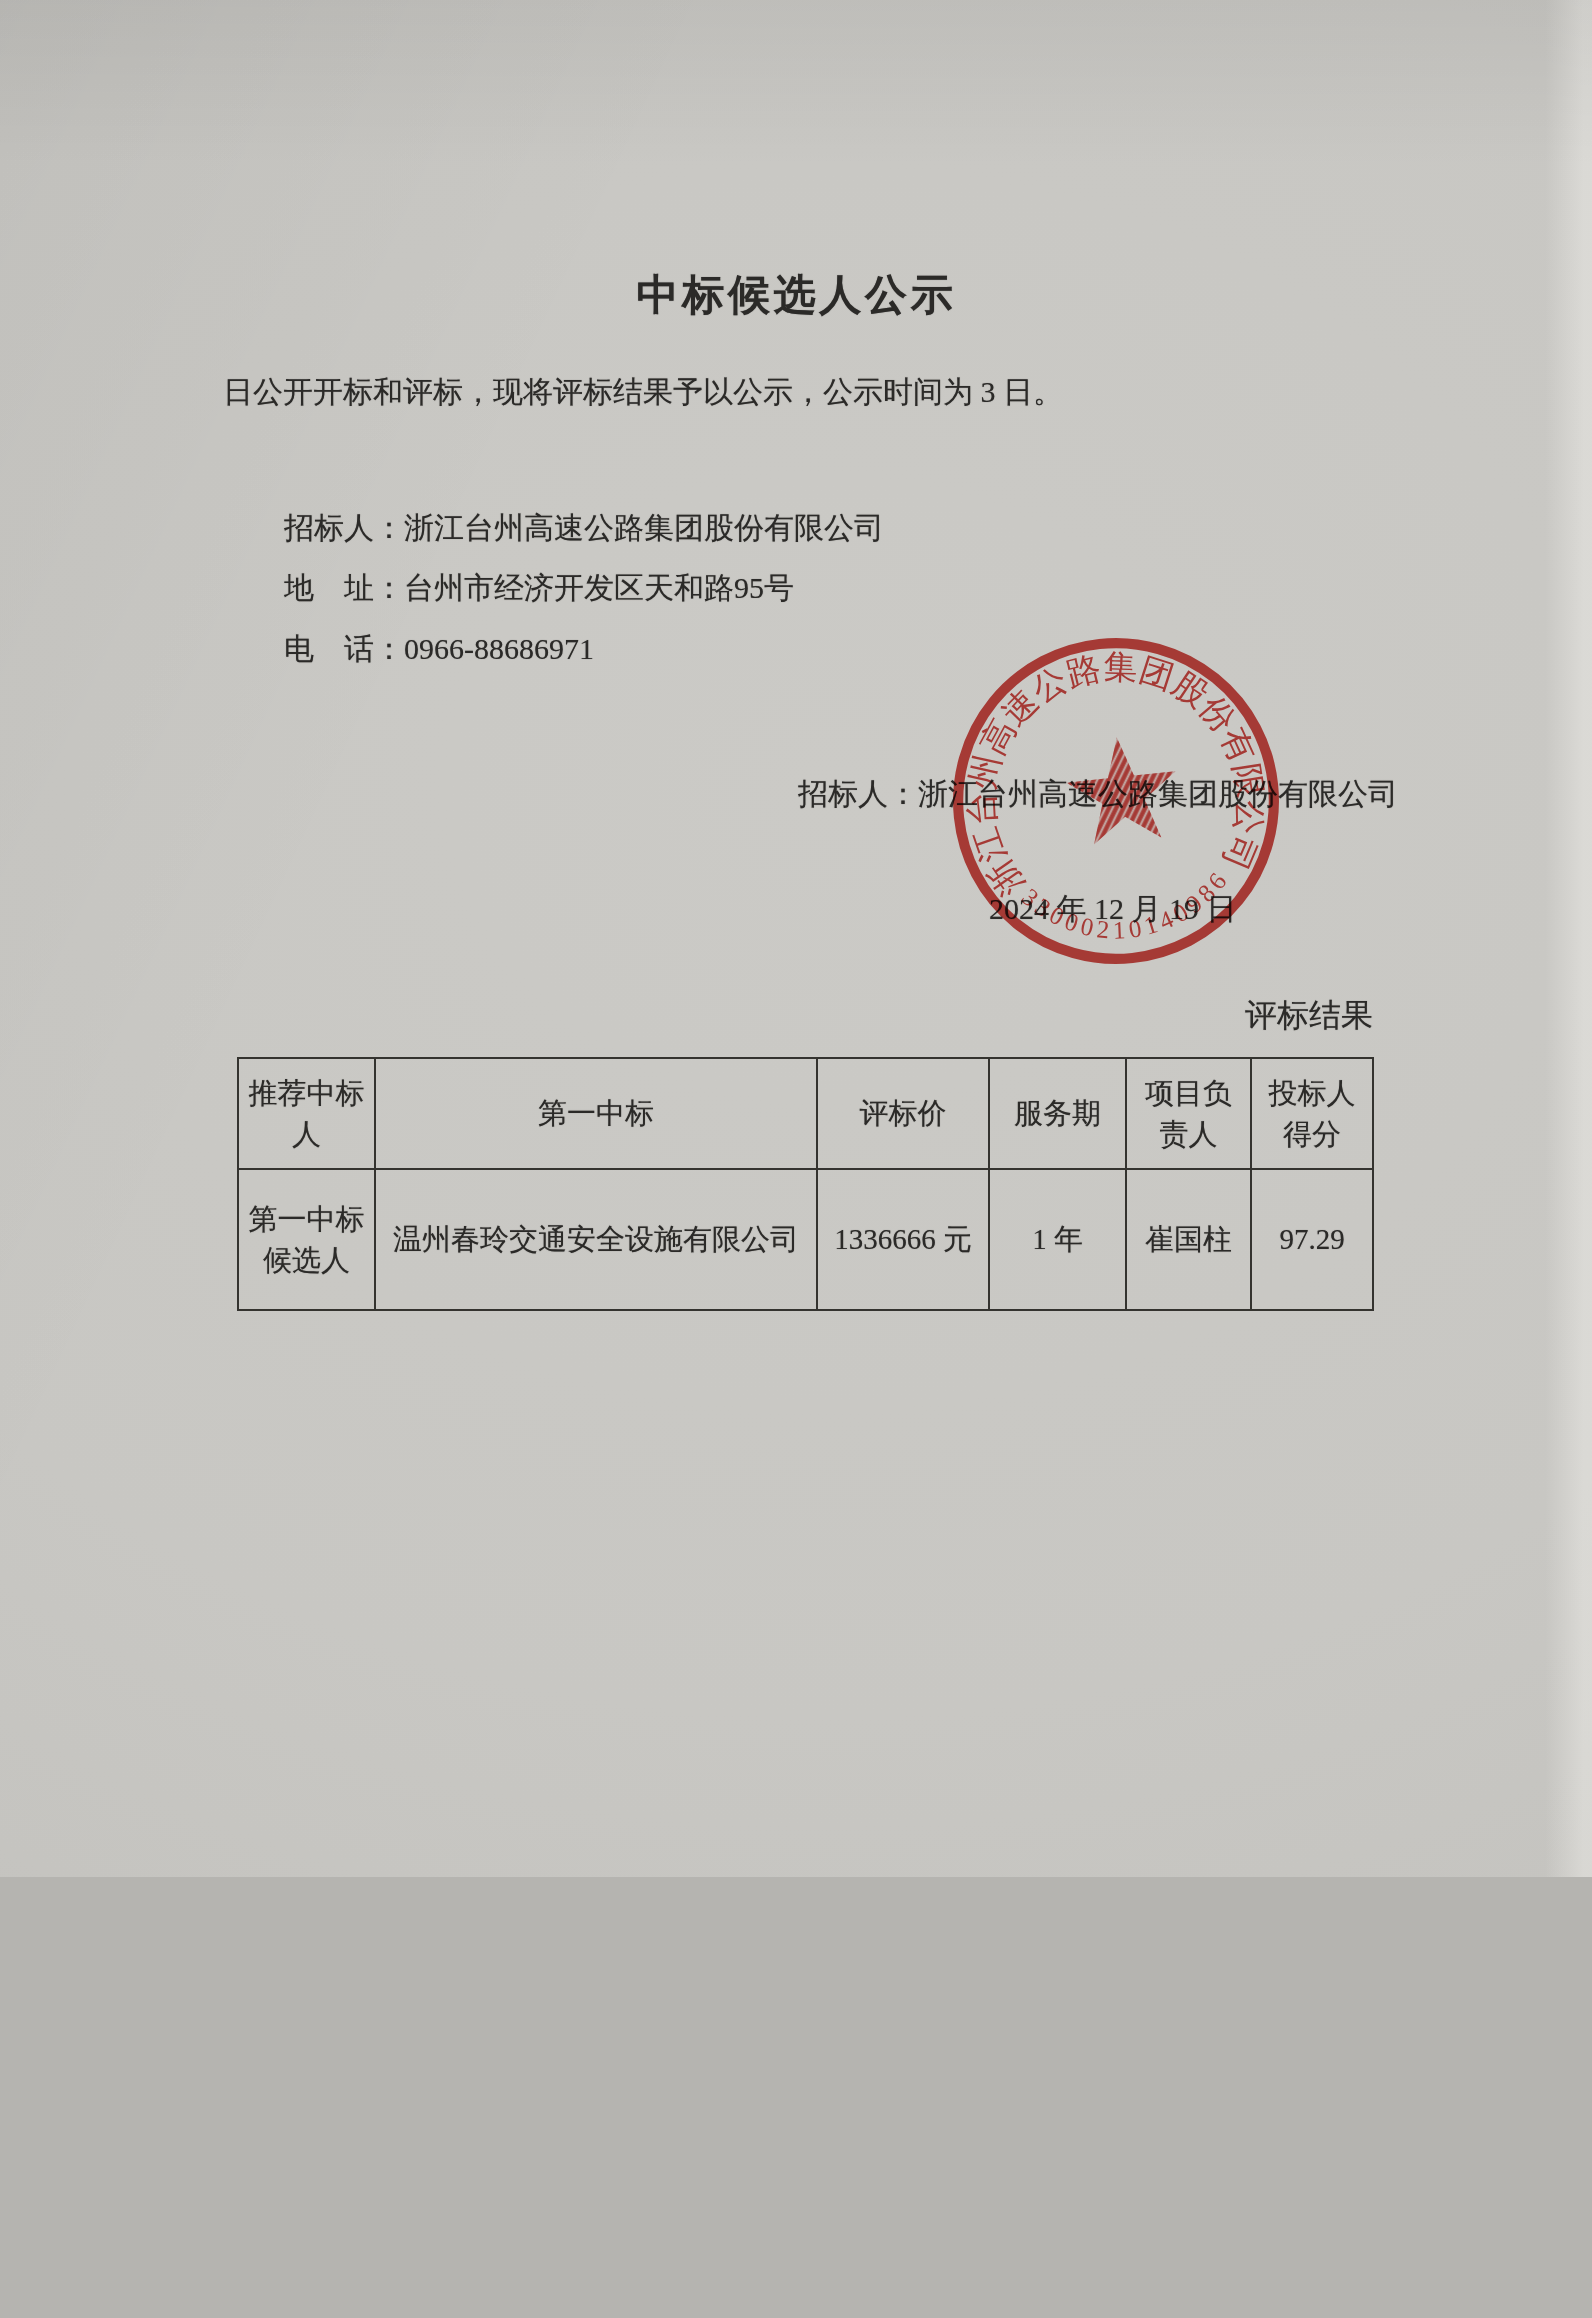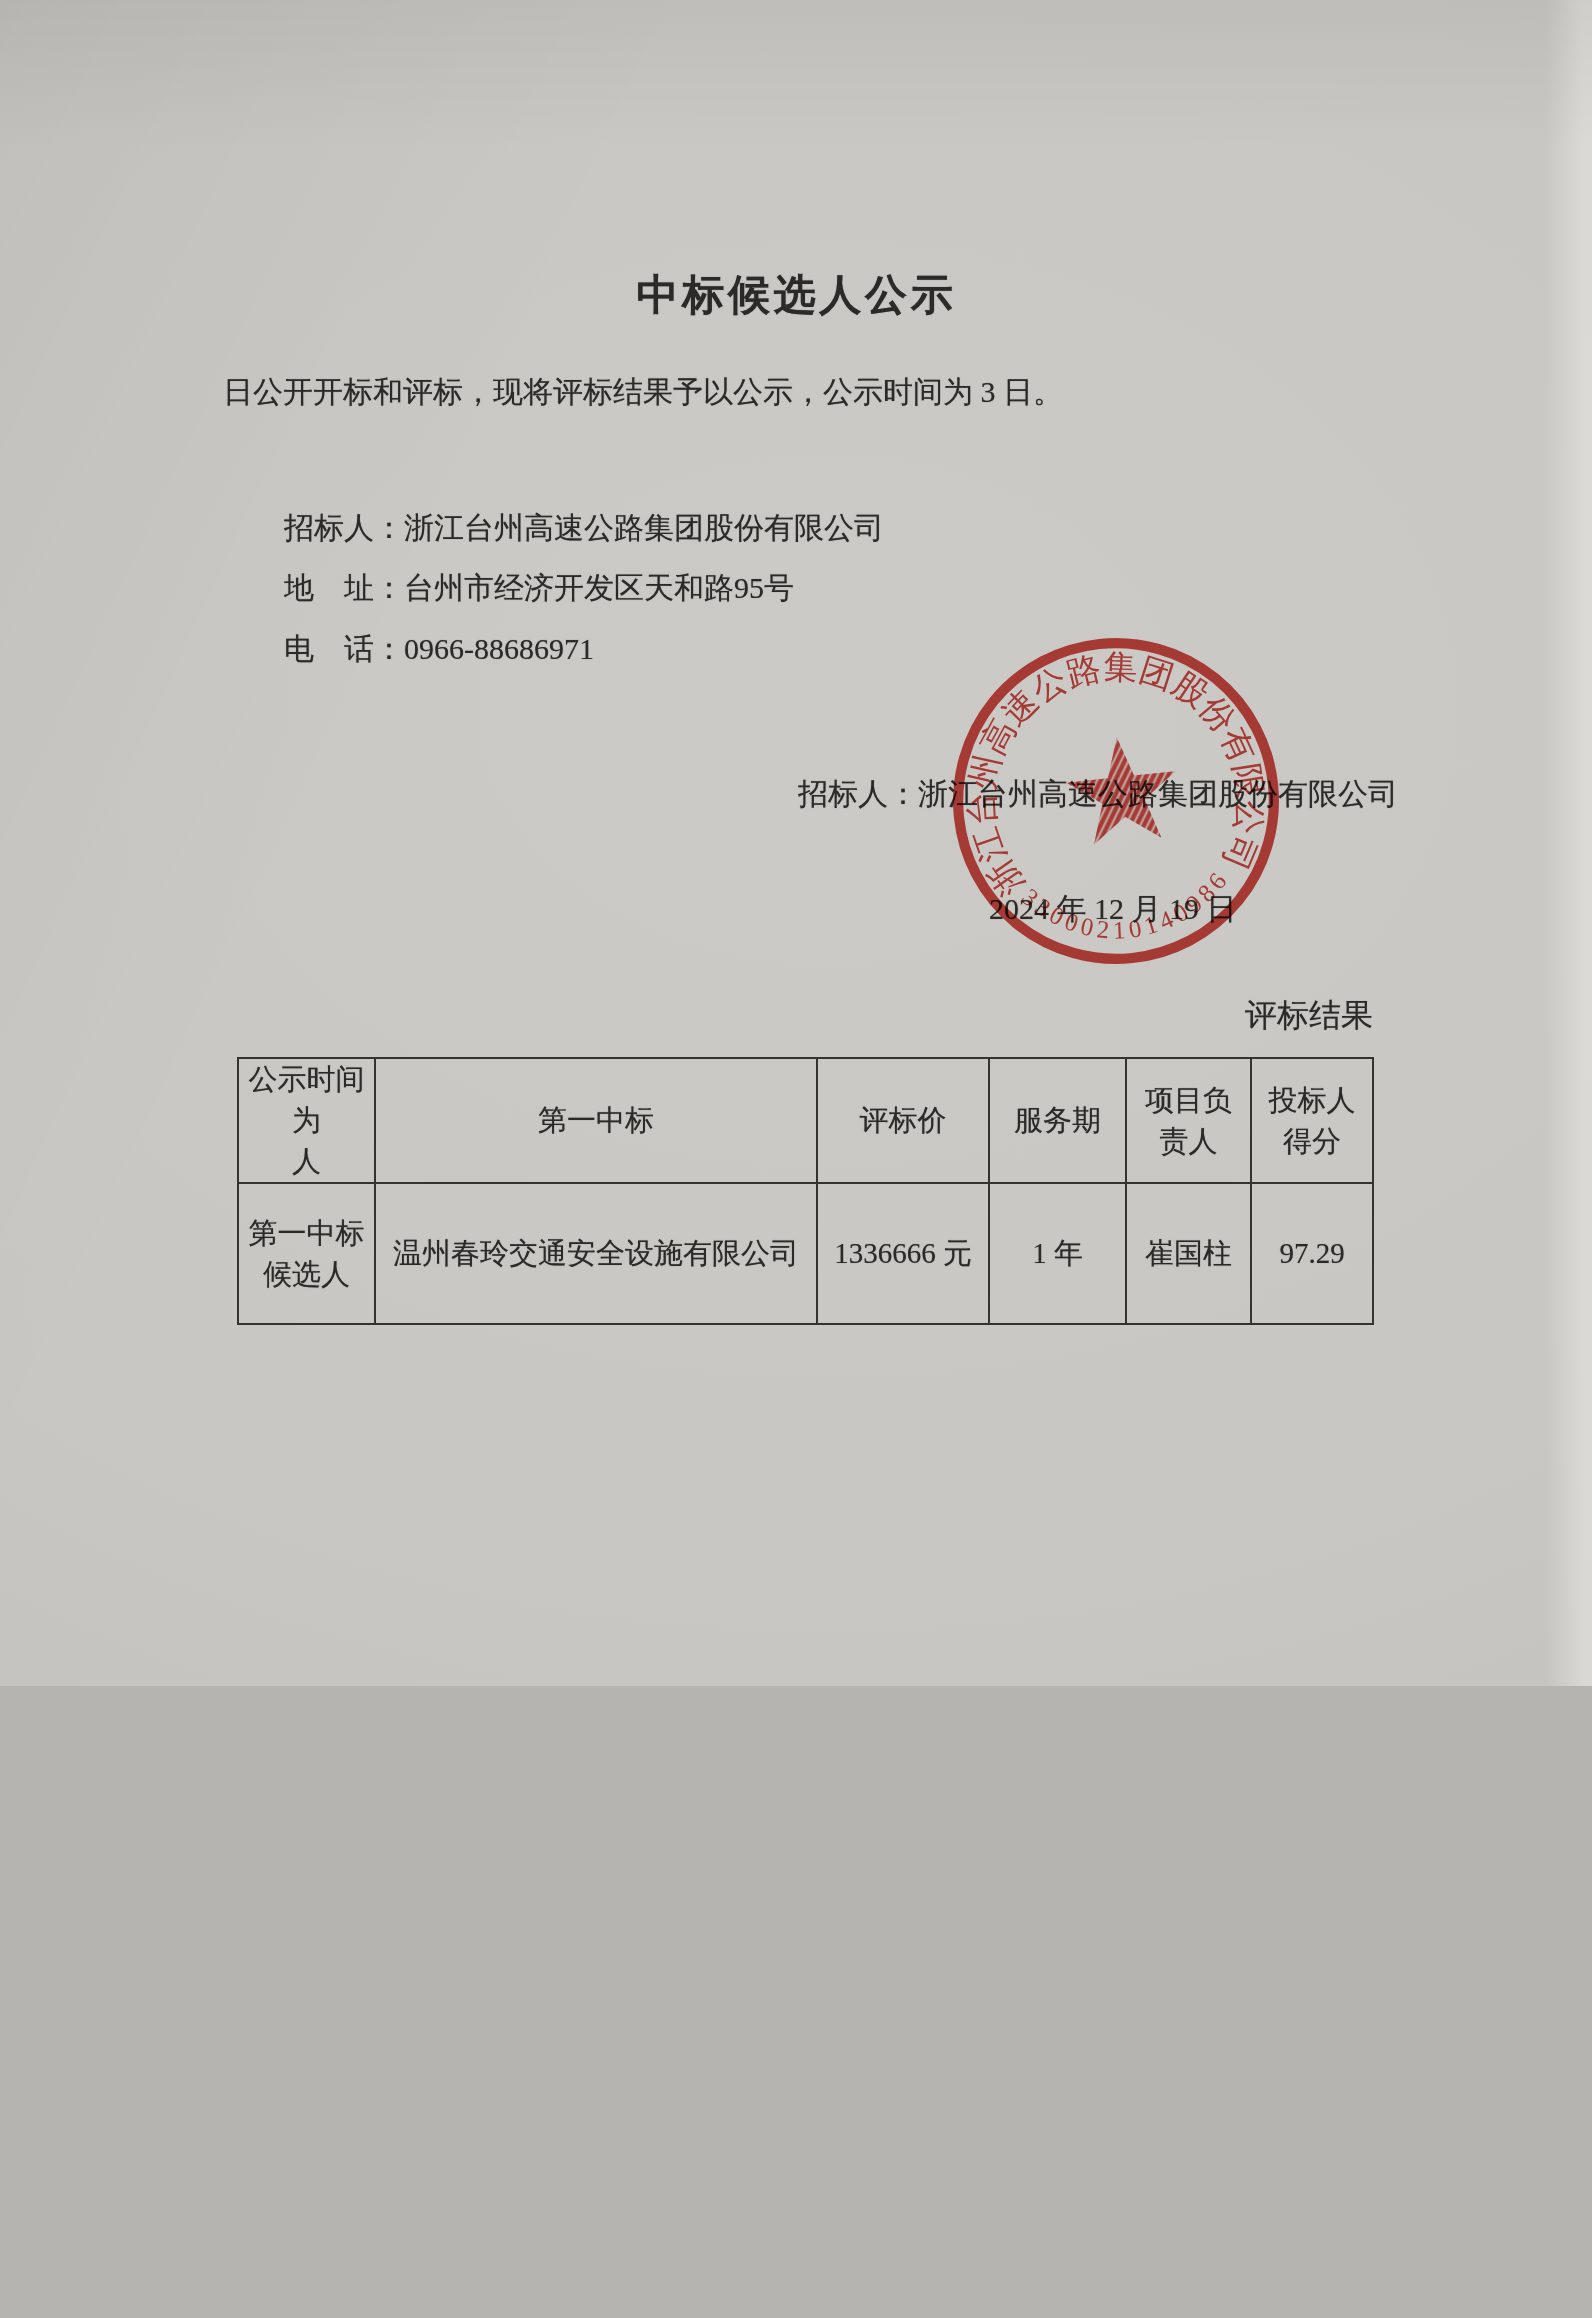--- a/index.html
+++ b/index.html
@@ -1,18 +1,18 @@
 <!DOCTYPE html>
 <html style="font-size:15px"><head>
 <meta charset="utf-8">
 <style>
   html,body{margin:0;padding:0;background:#b5b4b0;}
   .page{
     position:relative;
-    width:1593px;height:1686px;
+    width:1593px;height:1877px;
     margin:0 auto;
     overflow:hidden;
     font-family:"Liberation Serif","DejaVu Serif",serif;
     color:#2b2a28;
     background:
       linear-gradient(180deg, rgba(0,0,0,.05) 0%, rgba(0,0,0,0) 9%),
       linear-gradient(270deg, rgba(240,239,235,.45) 0.6%, rgba(240,239,235,0) 3%),
       linear-gradient(115deg, rgba(0,0,0,.04), rgba(0,0,0,0) 30%),
       radial-gradient(130% 90% at 52% 42%, #cbcac6 0%, #c8c7c3 55%, #c1c0bc 100%);
   }
@@ -99,21 +99,21 @@
     <colgroup>
       <col style="width:137px">
         <col style="width:442px">
         <col style="width:172px">
       <col style="width:137px">
         <col style="width:125px">
         <col style="width:122px">
     </colgroup>
     <tbody>
       <tr>
-        <th>公示时间为
+        <th>推荐中标
 人</th>
         <th>第一中标</th>
         <th>评标价</th>
         <th>服务期</th>
         <th>项目负
 责人</th>
         <th>投标人
 得分</th>
       </tr>
       <tr>

